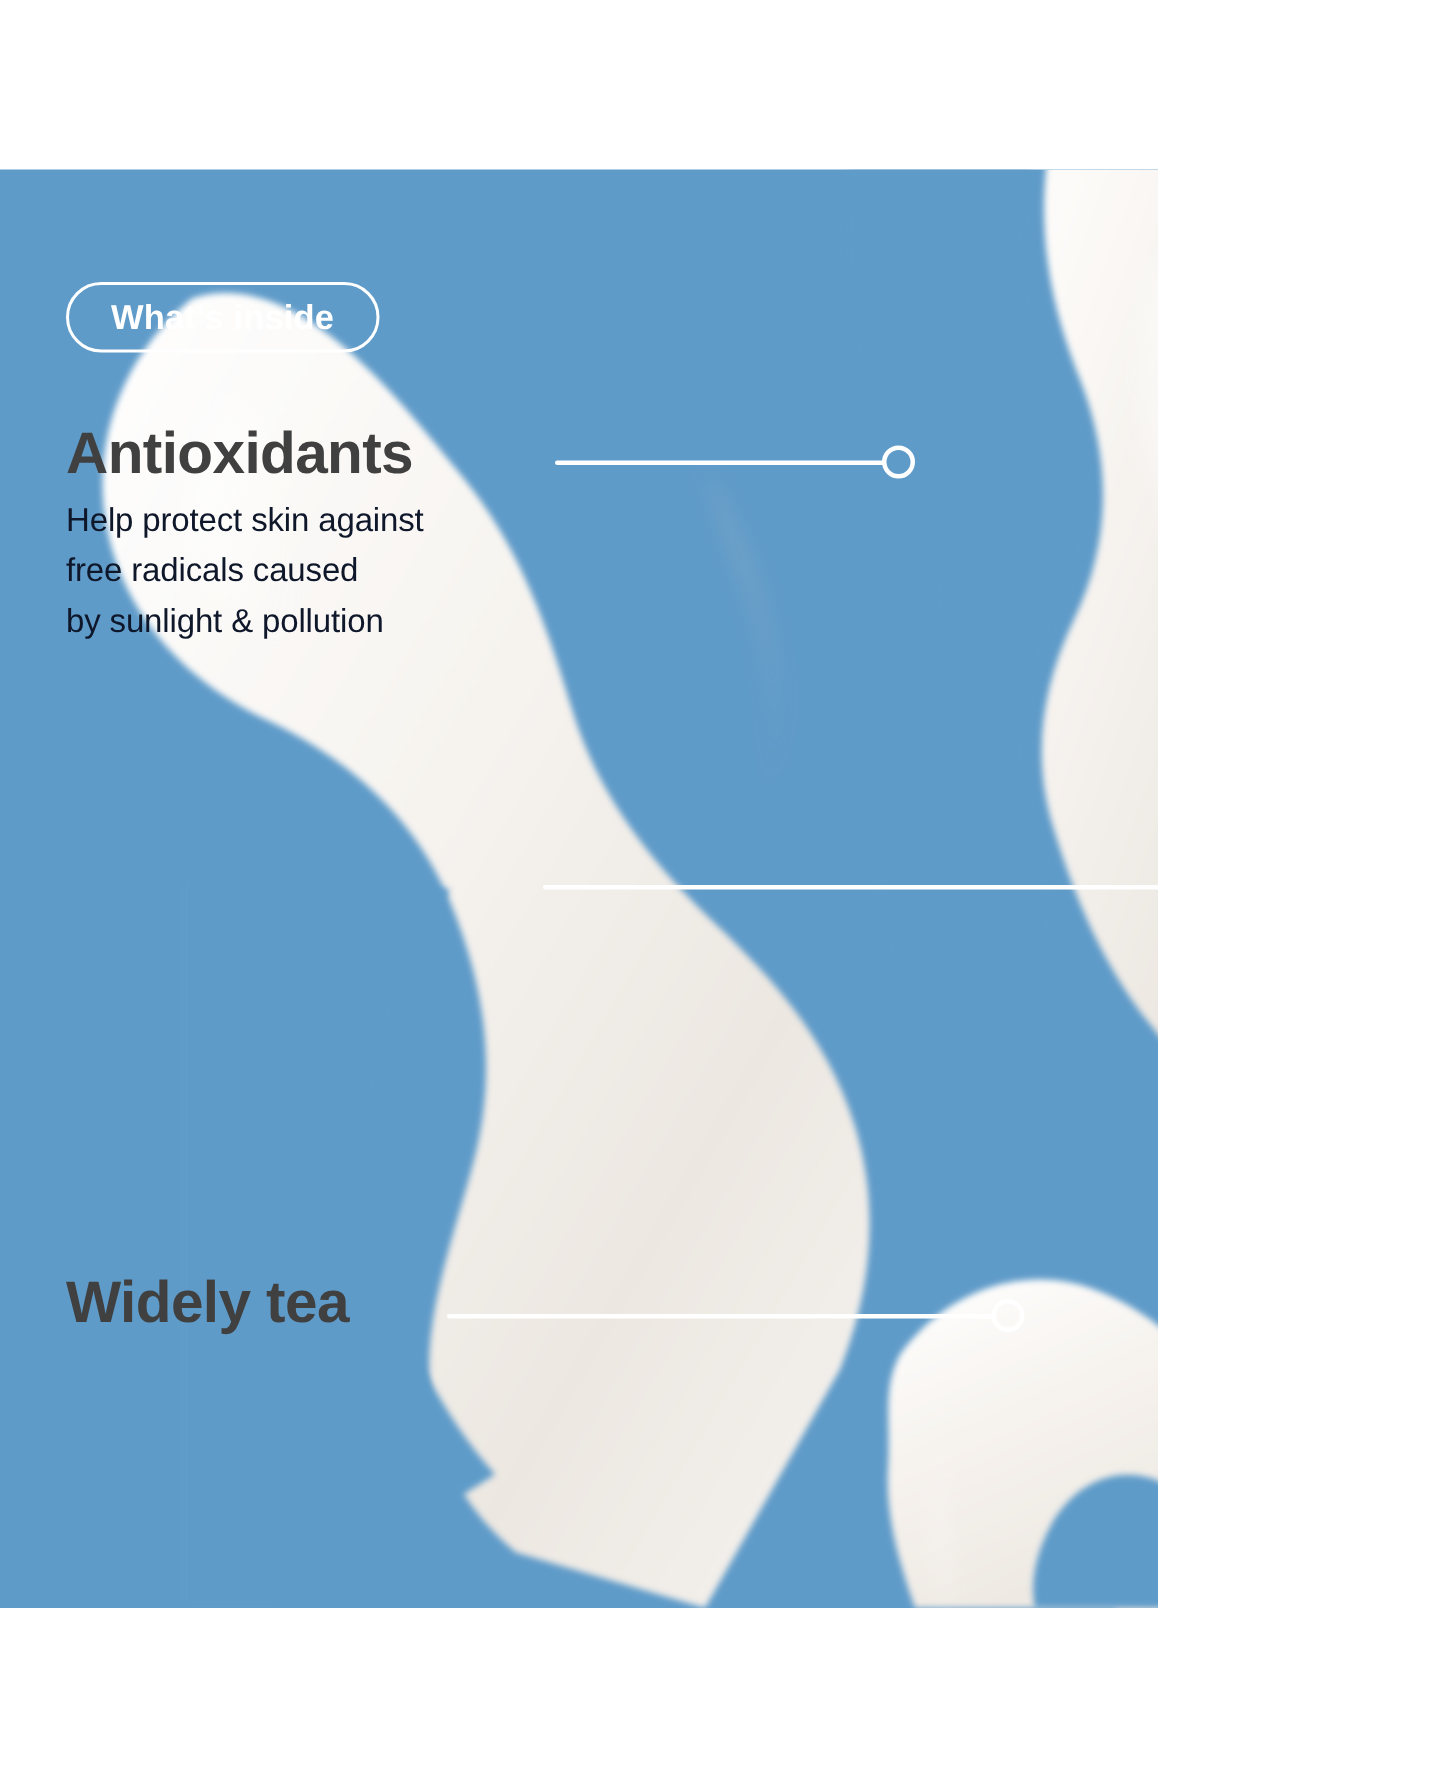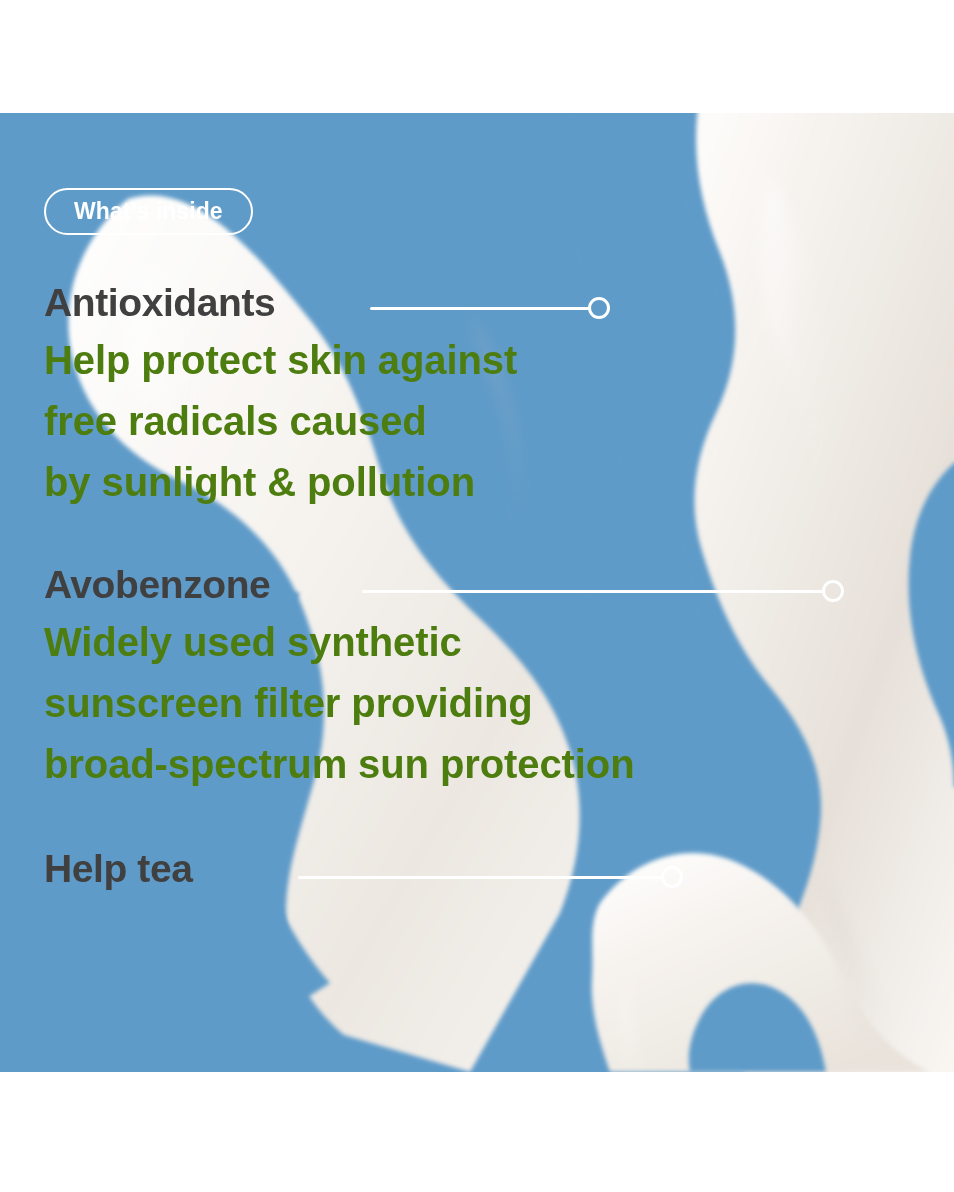--- a/index.html
+++ b/index.html
@@ -7,21 +7,21 @@
     padding: 0;
     background: #ffffff;
   }
   body {
     font-family: "Liberation Sans", sans-serif;
     -webkit-font-smoothing: antialiased;
   }
 
   .canvas {
     position: relative;
-    width: 954px;
+    width: 772px;
     height: 1192px;
     background: #ffffff;
     overflow: hidden;
   }
 
   
   .panel {
     position: absolute;
     left: 0;
     top: 113px;
@@ -80,23 +80,23 @@
     margin: 0;
     color: #404040;
     font-size: 39px;
     font-weight: bold;
     line-height: 1.0;
     letter-spacing: -0.4px;
     white-space: nowrap;
   }
   .block-desc {
     margin: 8px 0 0 0;
-    color: #4d7c0f;
-    font-size: 40px;
-    font-weight: bold;
+    color: #0f172a;
+    font-size: 22px;
+    font-weight: normal;
     line-height: 1.52;
     letter-spacing: -0.1px;
     white-space: pre-line;
   }
 
   
   .connector {
     position: absolute;
     height: 26px;
     display: flex;
@@ -253,33 +253,27 @@
       <h2 class="block-heading">Antioxidants</h2>
       <p class="block-desc">Help protect skin against
 free radicals caused
 by sunlight &amp; pollution</p>
     </div>
     <div class="connector conn-1">
       <span class="line"></span>
       <span class="dot"></span>
     </div>
 
-    <div class="block block-2">
-      <h2 class="block-heading">Avobenzone</h2>
-      <p class="block-desc">Widely used synthetic
-sunscreen filter providing
-broad-spectrum sun protection</p>
-    </div>
     <div class="connector conn-2">
       <span class="line"></span>
       <span class="dot"></span>
     </div>
 
     <div class="block block-3">
-      <h2 class="block-heading">Help tea</h2>
+      <h2 class="block-heading">Widely tea</h2>
     </div>
     <div class="connector conn-3">
       <span class="line"></span>
       <span class="dot"></span>
     </div>
 
   </div>
 </div>
 
 </body></html>

